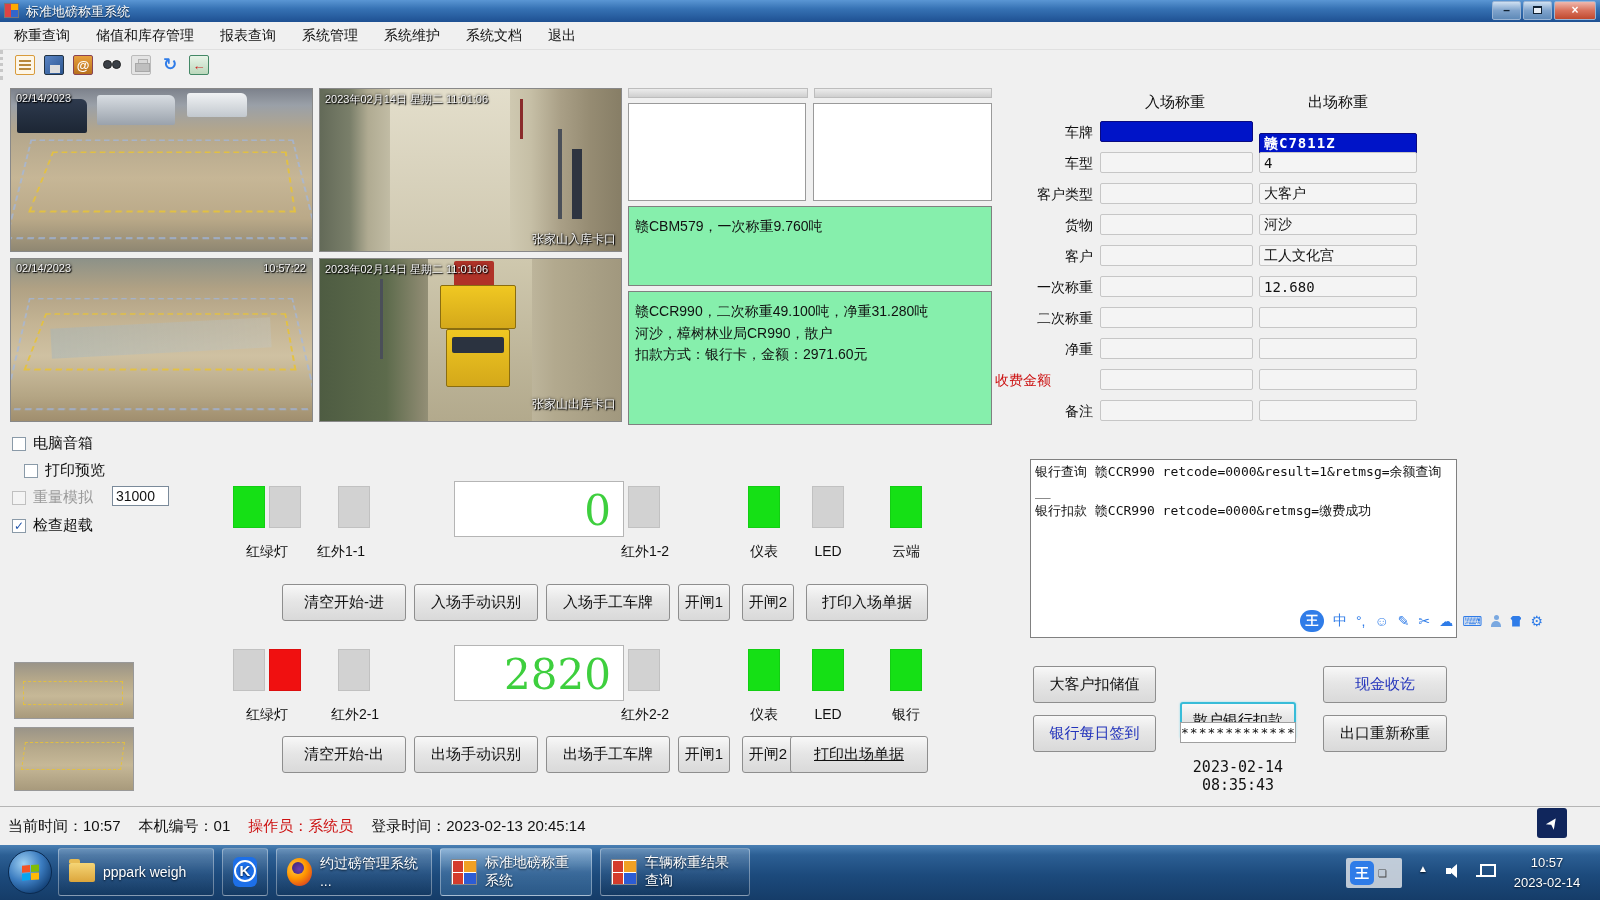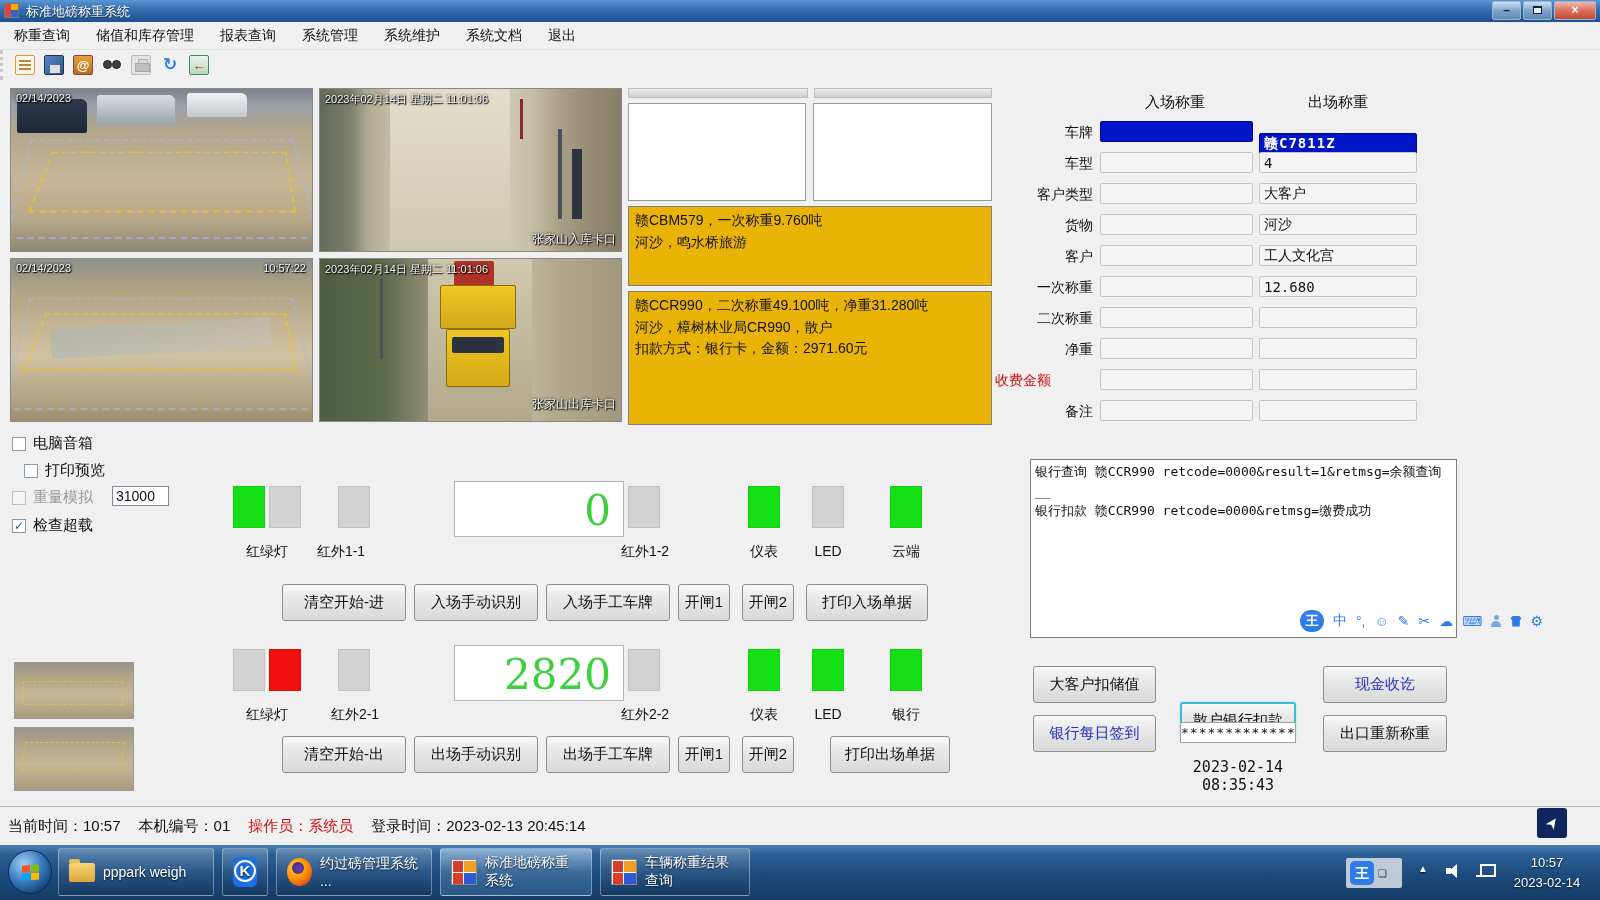--- a/index.html
+++ b/index.html
@@ -55,21 +55,21 @@
   .car { position:absolute; border-radius:3px 6px 2px 2px; }
   .lane-stripe { position:absolute; background:linear-gradient(180deg,#e3decb,#cfc8b0); }
   .truck-body { position:absolute; background:linear-gradient(180deg,#f0c822,#d4a81a); border:1px solid #8a6d10; border-radius:2px; }
   .truck-cab { position:absolute; background:#2b3340; border-radius:2px; }
   .truck-red { position:absolute; background:#b03228; border-radius:2px; }
   .pole { position:absolute; background:#4a4f58; }
 
   
   .bar-gray { background:linear-gradient(180deg,#ececec,#cfcfcf); border:1px solid #bdbdbd; }
   .white-box { background:#fff; border:1px solid #9a9a9a; }
-  .msg-box { background:#eab308; border:1px solid #808080; font-size:14px; color:#111; padding:3px 6px; line-height:1.55; }
+  .msg-box { background:#86efac; border:1px solid #808080; font-size:14px; color:#111; padding:9px 6px; line-height:1.55; }
 
   
   .wp-header { font-size:15px; color:#111; text-align:center; }
   .wlabel { font-size:14px; color:#111; text-align:right; }
   .wlabel.red { color:#cc1111; }
   .wfield { height:21px; background:#f4f4f4; border:1px solid #c6c6c6; border-radius:2px;
     font-size:14px; color:#111; padding:0 4px; font-family:"DejaVu Sans Mono","Liberation Mono",monospace; }
   .wfield.plate { background:#0014c8; border:1px solid #0a0a80; color:#fff; font-weight:bold; letter-spacing:1px; }
 
   
@@ -219,21 +219,20 @@
   <div class="cam-ts" style="right:5px;bottom:8px;font-size:12px;">张家山出库卡口</div>
 </div>
 
 <div class="abs bar-gray" style="left:628px;top:88px;width:180px;height:10px;"></div>
 <div class="abs bar-gray" style="left:814px;top:88px;width:178px;height:10px;"></div>
 <div class="abs white-box" style="left:628px;top:103px;width:178px;height:98px;"></div>
 <div class="abs white-box" style="left:813px;top:103px;width:179px;height:98px;"></div>
 
 <div class="abs msg-box" style="left:628px;top:206px;width:364px;height:80px;">
   <div>赣CBM579，一次称重9.760吨</div>
-  <div>河沙，鸣水桥旅游</div>
 </div>
 <div class="abs msg-box" style="left:628px;top:291px;width:364px;height:134px;">
   <div>赣CCR990，二次称重49.100吨，净重31.280吨</div>
   <div>河沙，樟树林业局CR990，散户</div>
   <div>扣款方式：银行卡，金额：2971.60元</div>
 </div>
 
 <div class="abs wp-header" style="left:1095px;top:93px;width:160px;">入场称重</div>
 <div class="abs wp-header" style="left:1258px;top:93px;width:160px;">出场称重</div>
 
@@ -330,21 +329,21 @@
 <div class="abs light" style="left: 812px; top: 649px; width: 32px; height: 42px; background: rgb(21, 224, 21);"></div>
 <div class="abs ind-label" style="left:792px;top:706px;width:72px;">LED</div>
 <div class="abs light" style="left: 890px; top: 649px; width: 32px; height: 42px; background: rgb(21, 224, 21);"></div>
 <div class="abs ind-label" style="left:870px;top:706px;width:72px;">银行</div>
 
 <button class="abs btn" style="left:282px;top:736px;width:124px;height:37px;">清空开始-出</button>
 <button class="abs btn" style="left:414px;top:736px;width:124px;height:37px;">出场手动识别</button>
 <button class="abs btn" style="left:546px;top:736px;width:124px;height:37px;">出场手工车牌</button>
 <button class="abs btn" style="left:678px;top:736px;width:52px;height:37px;">开闸1</button>
 <button class="abs btn" style="left:742px;top:736px;width:52px;height:37px;">开闸2</button>
-<button class="abs btn" style="left:830px;top:736px;width:120px;height:37px;">打印出场单据</button>
+<button class="abs btn" style="left:790px;top:736px;width:138px;height:37px;text-decoration:underline;">打印出场单据</button>
 
 <div id="bank-log" class="abs" style="left:1030px;top:459px;width:427px;height:179px;">
   <div>银行查询 赣CCR990 retcode=0000&amp;result=1&amp;retmsg=余额查询__</div>
   <div>银行扣款 赣CCR990 retcode=0000&amp;retmsg=缴费成功</div>
 </div>
 <div id="ime-bar" class="abs" style="left:1300px;top:610px;">
   <span id="ime-logo">王</span>
   <span>中</span>
   <span>°,</span>
   <span>☺</span>

